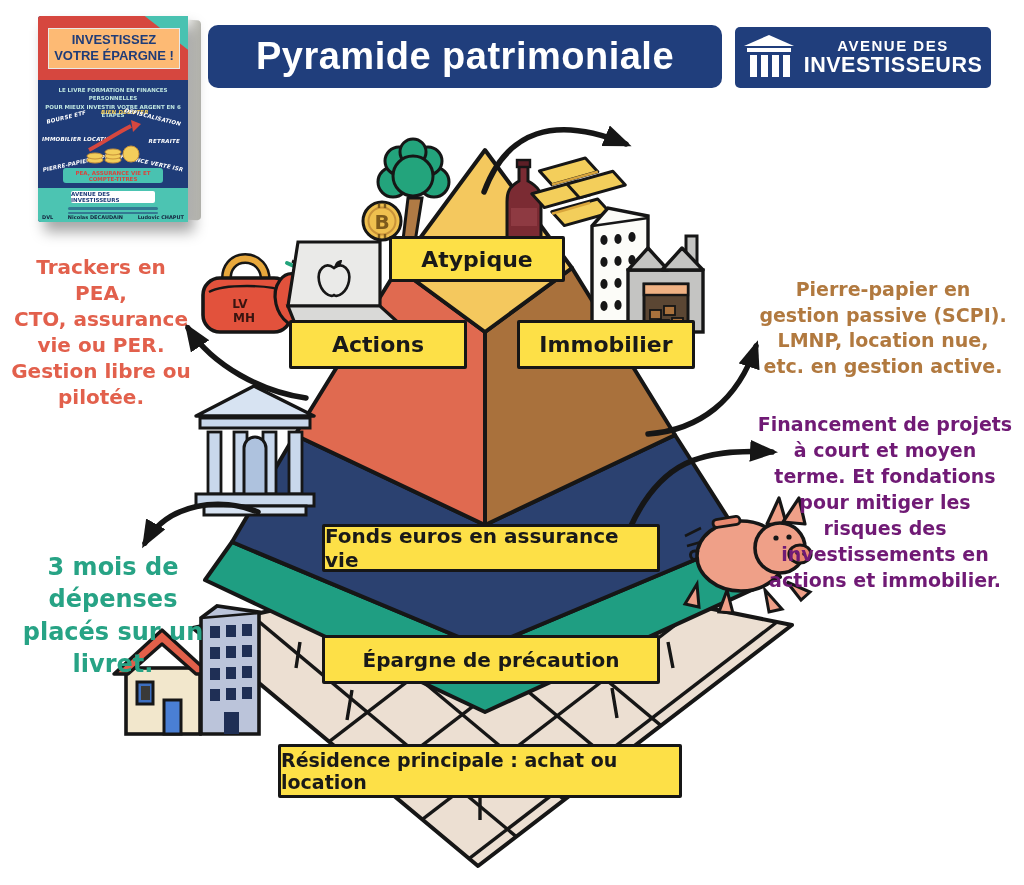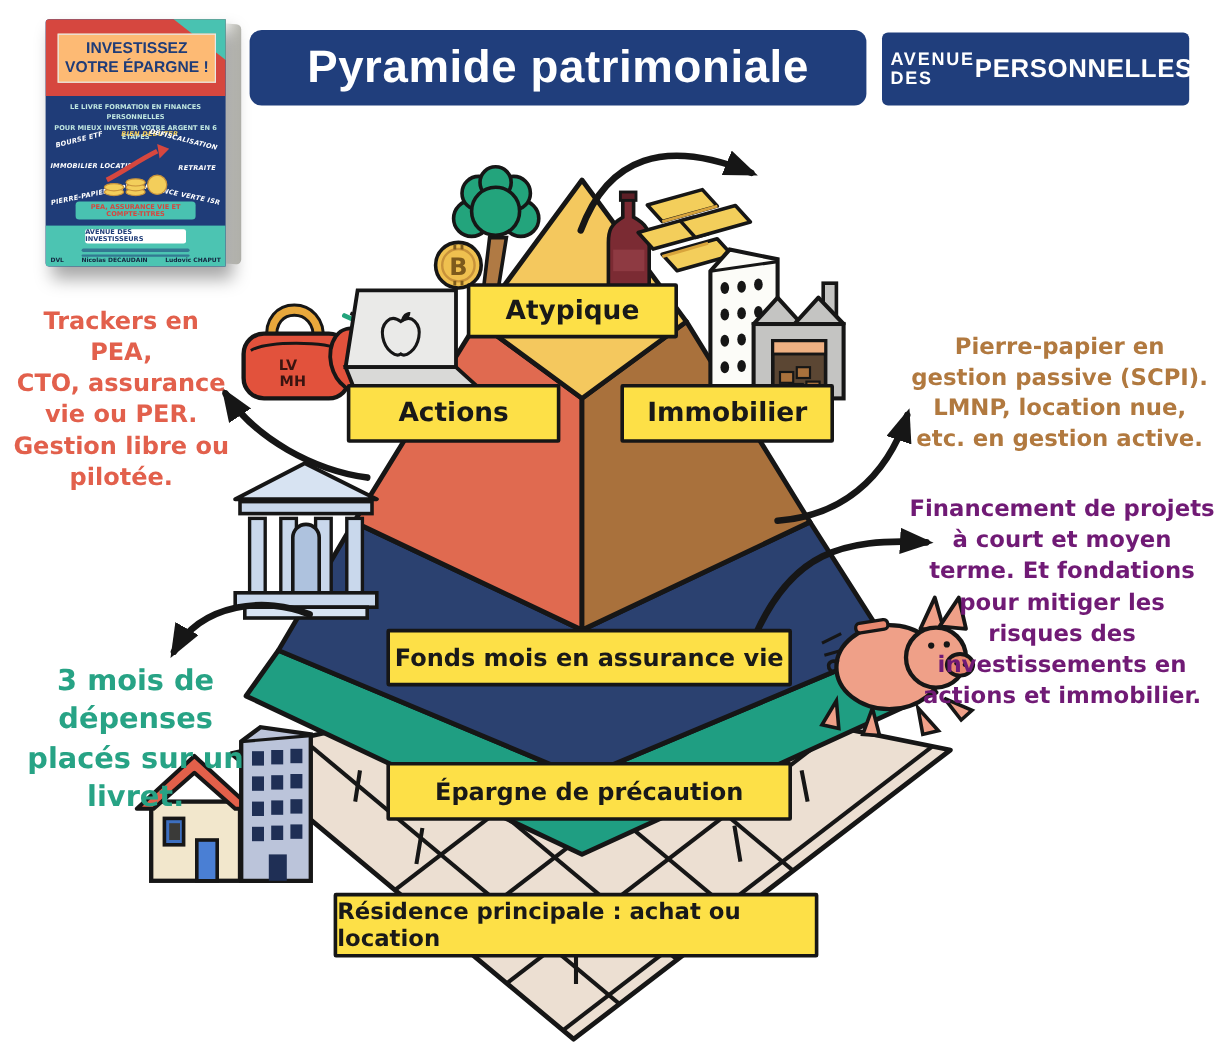--- a/index.html
+++ b/index.html
@@ -7,21 +7,21 @@
           font-family:"DejaVu Sans",sans-serif;}
   #scene{position:absolute;left:0;top:0;width:1024px;height:885px;}
 
   
   .banner{position:absolute;left:208px;top:25px;width:514px;height:63px;background:#203E7C;
           border-radius:10px;display:flex;align-items:center;justify-content:center;}
   .banner span{color:#fff;font-family:"Liberation Sans",sans-serif;font-weight:bold;
           font-size:38px;letter-spacing:.5px;}
   .logo{position:absolute;left:735px;top:27px;width:256px;height:61px;background:#203E7C;
           border-radius:5px;display:flex;align-items:center;justify-content:center;gap:10px;}
-  .logo .ltxt{display:flex;flex-direction:row;align-items:center;color:#fff;
+  .logo .ltxt{display:flex;flex-direction:column;align-items:center;color:#fff;
           font-family:"Liberation Sans",sans-serif;font-weight:bold;line-height:1.05;}
   .logo .l1{font-size:15px;letter-spacing:1.5px;}
   .logo .l2{font-size:21.5px;letter-spacing:.5px;}
 
   
   .lvl-box{position:absolute;background:#fde047;border:3px solid #161616;border-radius:2px;
           display:flex;align-items:center;justify-content:center;color:#191919;
           font-weight:bold;z-index:5;}
 
   
@@ -277,21 +277,21 @@
     <svg width="50" height="46" viewBox="0 0 50 46">
       <polygon points="25,0 50,11 0,11" fill="#fff"></polygon>
       <rect x="3" y="13" width="44" height="4" fill="#fff"></rect>
       <rect x="6" y="20" width="7" height="22" fill="#fff"></rect>
       <rect x="17" y="20" width="7" height="22" fill="#fff"></rect>
       <rect x="28" y="20" width="7" height="22" fill="#fff"></rect>
       <rect x="39" y="20" width="7" height="22" fill="#fff"></rect>
     </svg>
     <div class="ltxt">
       <span class="l1">AVENUE DES</span>
-      <span class="l2">PERSONNELLES</span>
+      <span class="l2">INVESTISSEURS</span>
     </div>
   </div>
 
   <div class="book">
     <div class="pages"></div>
     <div class="cover">
       <div class="cov-red">
         <div class="cov-ribbon"></div>
         <div class="cov-title">INVESTISSEZ
 VOTRE ÉPARGNE !</div>
@@ -327,21 +327,21 @@
           <span>Nicolas DECAUDAIN</span>
           <span>Ludovic CHAPUT</span>
         </div>
       </div>
     </div>
   </div>
 
   <div class="lvl-box" style="left:389px;top:236px;width:170px;height:40px;font-size:22px;">Atypique</div>
   <div class="lvl-box" style="left:257px;top:320px;width:172px;height:43px;font-size:22px;margin-left:32px;">Actions</div>
   <div class="lvl-box" style="left:517px;top:320px;width:172px;height:43px;font-size:22px;">Immobilier</div>
-  <div class="lvl-box" style="left:322px;top:524px;width:332px;height:42px;font-size:20px;">Fonds mois en assurance vie</div>
+  <div class="lvl-box" style="left:322px;top:524px;width:332px;height:42px;font-size:20px;">Fonds euros en assurance vie</div>
   <div class="lvl-box" style="left:322px;top:635px;width:332px;height:43px;font-size:20px;">Épargne de précaution</div>
   <div class="lvl-box" style="left:278px;top:744px;width:398px;height:48px;font-size:19px;">Résidence principale : achat ou location</div>
 
   <div class="note note-actions" style="left:10px;top:254px;width:182px;font-size:20px;line-height:1.3;">Trackers en PEA,
 CTO, assurance
 vie ou PER.
 Gestion libre ou
 pilotée.</div>
   <div class="note note-immobilier" style="left:746px;top:277px;width:274px;font-size:19px;line-height:1.35;">Pierre-papier en
 gestion passive (SCPI).

